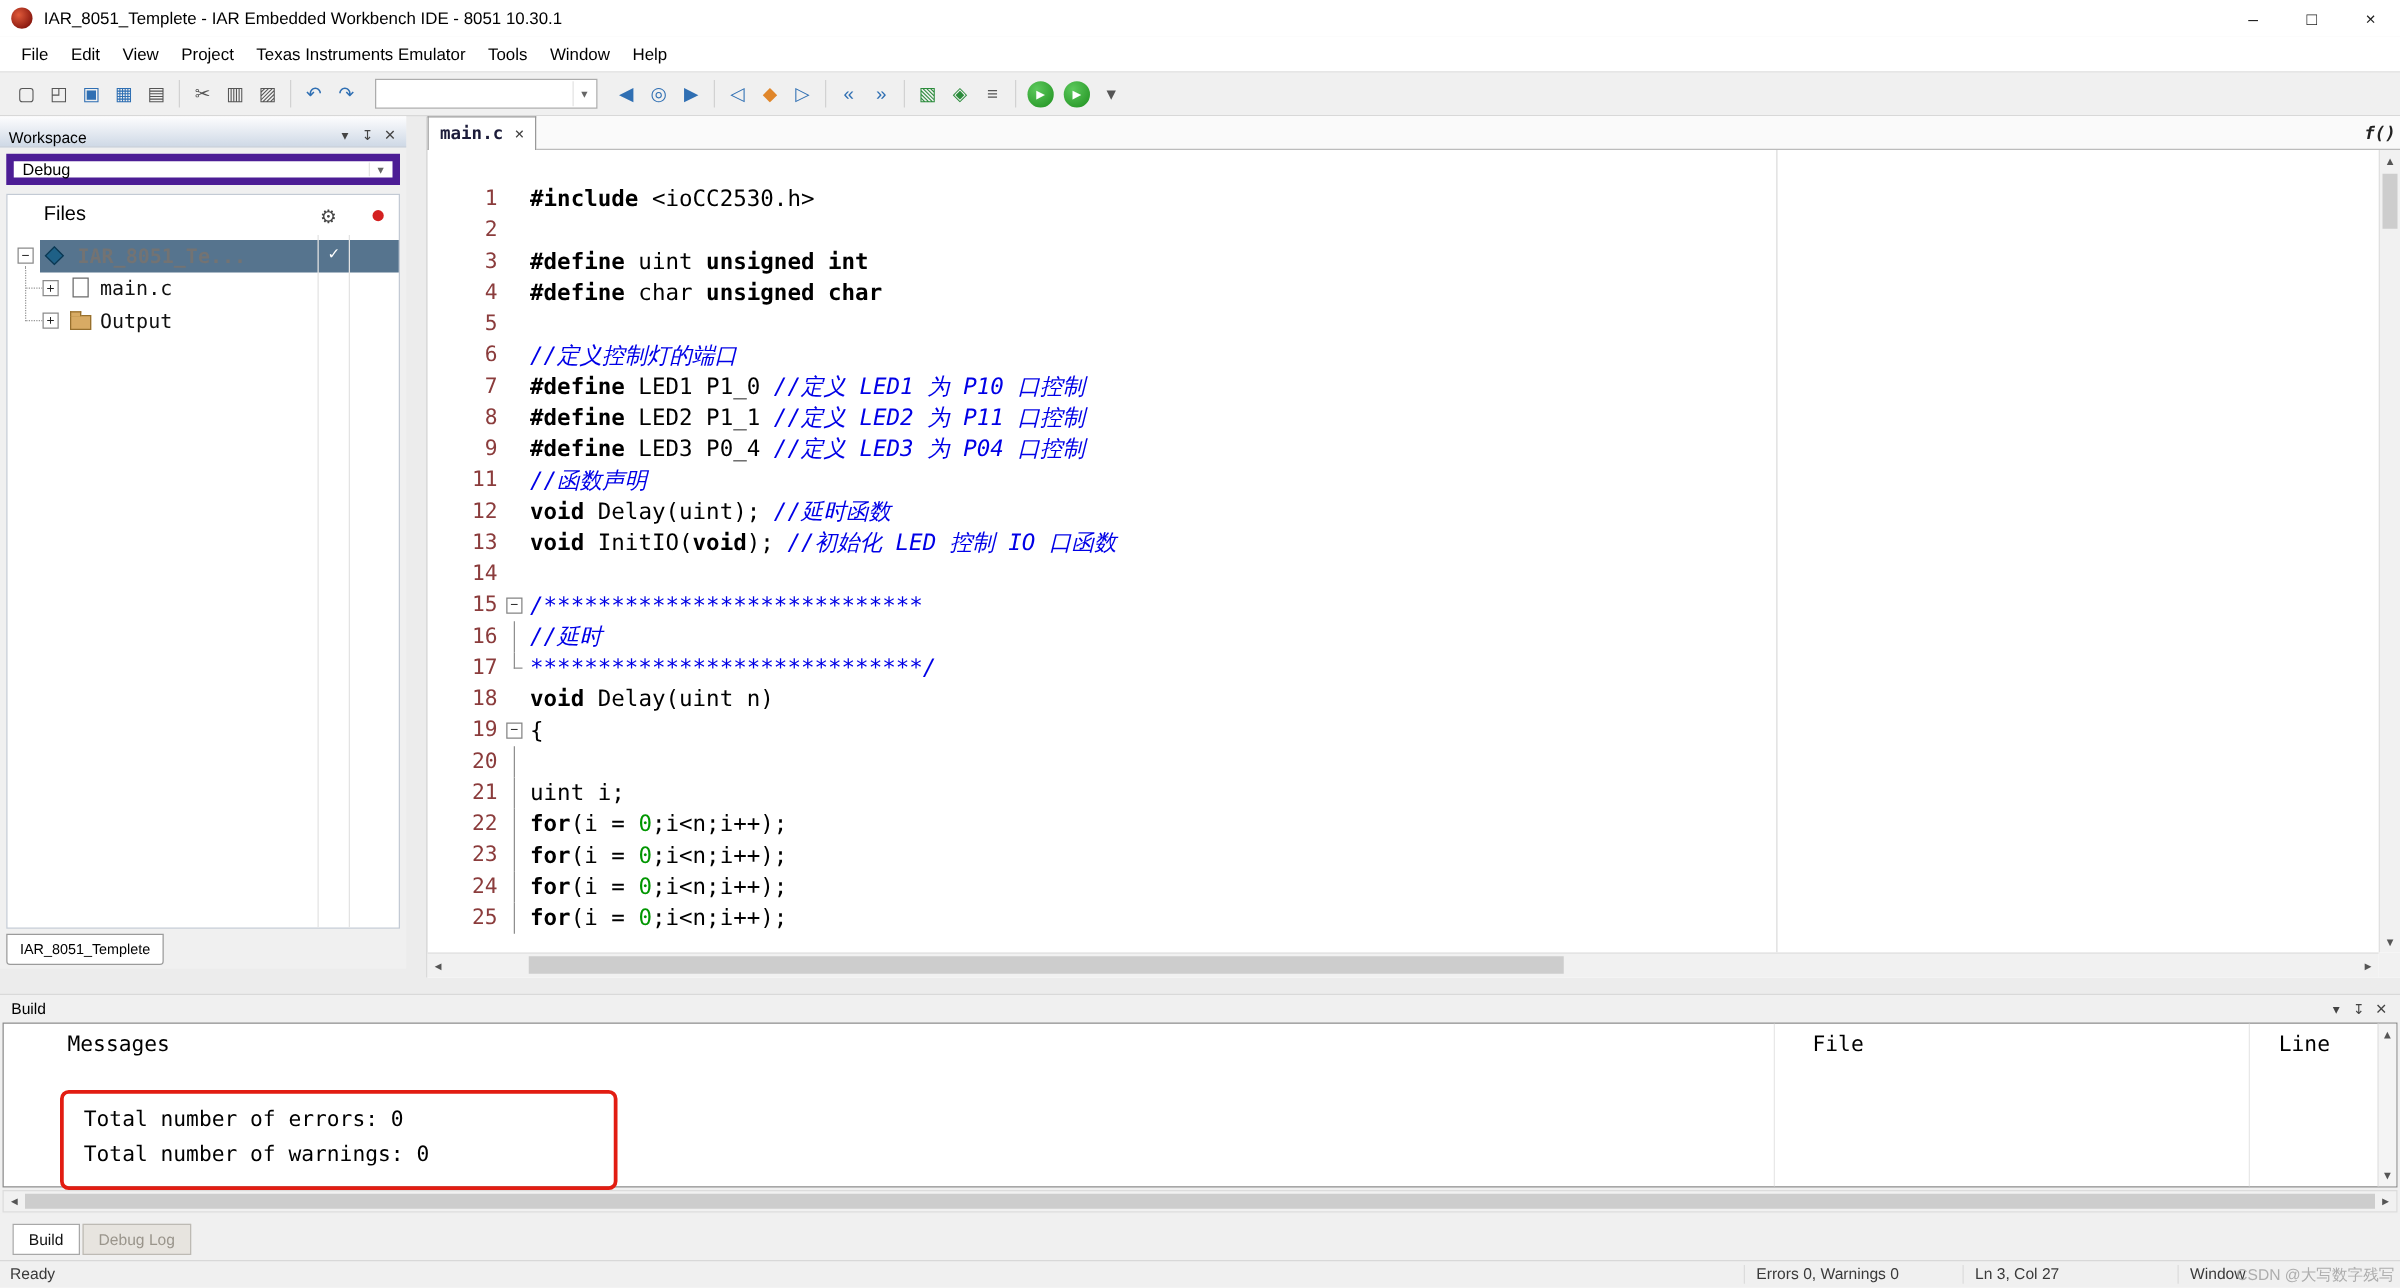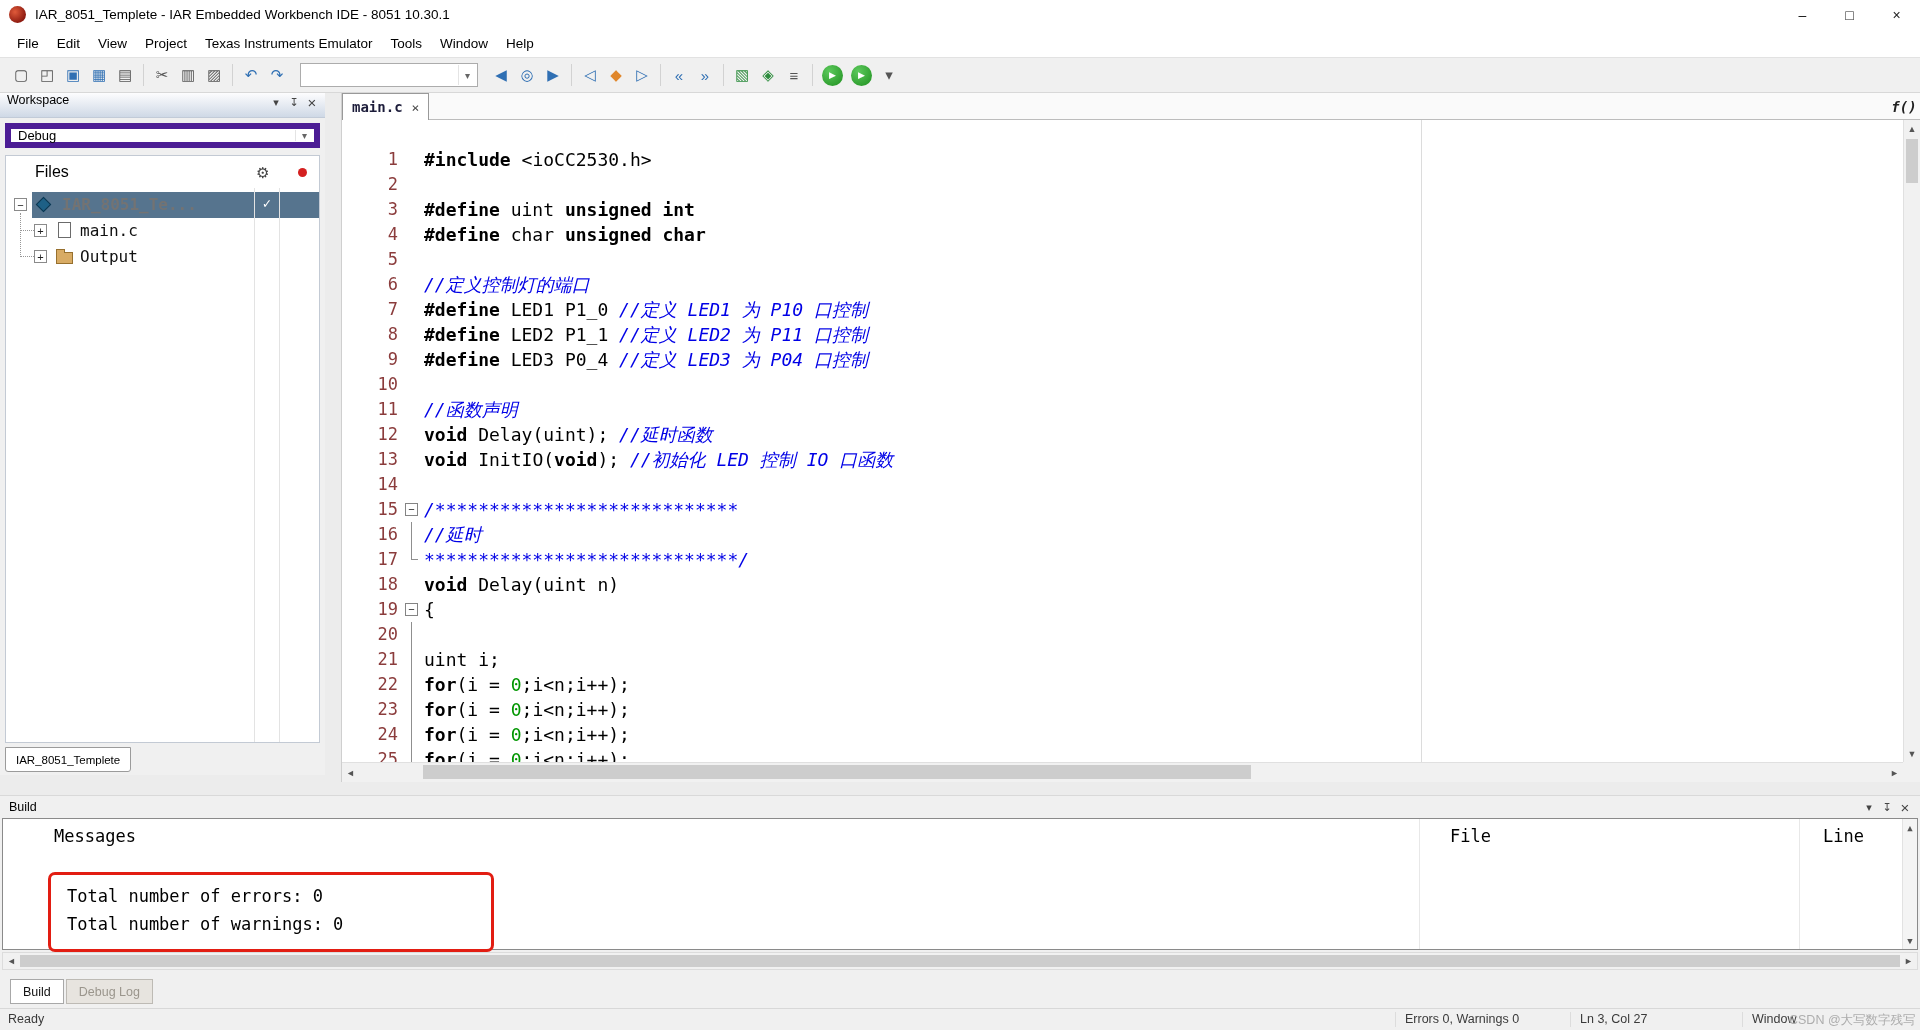--- a/index.html
+++ b/index.html
@@ -23,21 +23,21 @@
   .tool-icon.blue { color:#2f6fb3; }
   .tool-icon.green { color:#2c8c3c; }
   .tool-icon.orange { color:#e0862a; }
   .tool-icon.play { width:21px; height:21px; border-radius:50%; background:radial-gradient(circle at 35% 30%, #5cc95c, #1e8f1e); color:#fff; font-size:9px; margin:0 4px; }
   .tool-sep { width:1px; height:22px; background:#d2d2d2; margin:0 5px; flex:none; }
   .tool-combo { width:178px; height:24px; background:#fff; border:1px solid #acacac; margin:0 10px; position:relative; flex:none; }
   .combo-arrow { position:absolute; right:1px; top:1px; bottom:1px; width:18px; display:flex; align-items:center; justify-content:center; color:#666; font-size:10px; border-left:1px solid #e4e4e4; }
 
   
   .workspace { position:absolute; left:0; top:93px; width:325px; height:682px; background:#f0f0f0; }
-  .ws-header { height:25px; background:linear-gradient(#fdfdfe,#cfd9e6); border-bottom:1px solid #c2cbd8; display:flex; align-items:flex-start; padding:0 4px 0 7px; font-size:12.5px; }
+  .ws-header { height:25px; background:linear-gradient(#fdfdfe,#cfd9e6); border-bottom:1px solid #c2cbd8; display:flex; align-items:flex-end; padding:0 4px 0 7px; font-size:12.5px; }
   .ws-header .spacer { flex:1; }
   .hdr-icon { width:18px; height:18px; display:flex; align-items:center; justify-content:center; font-size:11px; color:#444; }
   .hdr-icon.close { font-size:15px; }
   .ws-combo { margin:5px; height:25px; border:6px solid #4c1d95; background:#fff; display:flex; align-items:center; padding-left:7px; font-size:13px; position:relative; }
   .files-panel { position:absolute; top:62px; left:5px; right:5px; bottom:32px; background:#fff; border:1px solid #c3cad4; }
   .files-header { height:32px; display:flex; align-items:center; padding-left:29px; font-size:16px; position:relative; }
   .gear { position:absolute; left:250px; top:8px; font-size:15px; color:#444; }
   .red-dot { position:absolute; left:292px; top:12px; width:9px; height:9px; border-radius:50%; background:#d42020; }
   .col-line { position:absolute; top:32px; bottom:0; width:1px; background:#e3e3e3; }
   .tree { position:absolute; top:36px; left:0; right:0; height:80px; }
@@ -226,21 +226,20 @@
     <div class="code-pad">
         <div class="cline"><div class="lno">1</div><div class="fold"></div><div class="ctext"><span class="tok-k">#include</span><span class="tok-p"> &lt;ioCC2530.h&gt;</span></div></div>
         <div class="cline"><div class="lno">2</div><div class="fold"></div><div class="ctext"></div></div>
         <div class="cline"><div class="lno">3</div><div class="fold"></div><div class="ctext"><span class="tok-k">#define</span><span class="tok-p"> uint </span><span class="tok-k">unsigned int</span></div></div>
         <div class="cline"><div class="lno">4</div><div class="fold"></div><div class="ctext"><span class="tok-k">#define</span><span class="tok-p"> char </span><span class="tok-k">unsigned char</span></div></div>
         <div class="cline"><div class="lno">5</div><div class="fold"></div><div class="ctext"></div></div>
         <div class="cline"><div class="lno">6</div><div class="fold"></div><div class="ctext"><span class="tok-c">//定义控制灯的端口</span></div></div>
         <div class="cline"><div class="lno">7</div><div class="fold"></div><div class="ctext"><span class="tok-k">#define</span><span class="tok-p"> LED1 P1_0 </span><span class="tok-c">//定义 LED1 为 P10 口控制</span></div></div>
         <div class="cline"><div class="lno">8</div><div class="fold"></div><div class="ctext"><span class="tok-k">#define</span><span class="tok-p"> LED2 P1_1 </span><span class="tok-c">//定义 LED2 为 P11 口控制</span></div></div>
         <div class="cline"><div class="lno">9</div><div class="fold"></div><div class="ctext"><span class="tok-k">#define</span><span class="tok-p"> LED3 P0_4 </span><span class="tok-c">//定义 LED3 为 P04 口控制</span></div></div>
-        <div class="cline"><div class="lno">10</div><div class="fold"></div><div class="ctext"></div></div>
         <div class="cline"><div class="lno">11</div><div class="fold"></div><div class="ctext"><span class="tok-c">//函数声明</span></div></div>
         <div class="cline"><div class="lno">12</div><div class="fold"></div><div class="ctext"><span class="tok-k">void</span><span class="tok-p"> Delay(uint); </span><span class="tok-c">//延时函数</span></div></div>
         <div class="cline"><div class="lno">13</div><div class="fold"></div><div class="ctext"><span class="tok-k">void</span><span class="tok-p"> InitIO(</span><span class="tok-k">void</span><span class="tok-p">); </span><span class="tok-c">//初始化 LED 控制 IO 口函数</span></div></div>
         <div class="cline"><div class="lno">14</div><div class="fold"></div><div class="ctext"></div></div>
         <div class="cline"><div class="lno">15</div><div class="fold"><div class="fold-box">−</div></div><div class="ctext"><span class="tok-c">/****************************</span></div></div>
         <div class="cline"><div class="lno">16</div><div class="fold l"></div><div class="ctext"><span class="tok-c">//延时</span></div></div>
         <div class="cline"><div class="lno">17</div><div class="fold e"></div><div class="ctext"><span class="tok-c">*****************************/</span></div></div>
         <div class="cline"><div class="lno">18</div><div class="fold"></div><div class="ctext"><span class="tok-k">void</span><span class="tok-p"> Delay(uint n)</span></div></div>
         <div class="cline"><div class="lno">19</div><div class="fold"><div class="fold-box">−</div></div><div class="ctext"><span class="tok-p">{</span></div></div>
         <div class="cline"><div class="lno">20</div><div class="fold l"></div><div class="ctext"></div></div>

